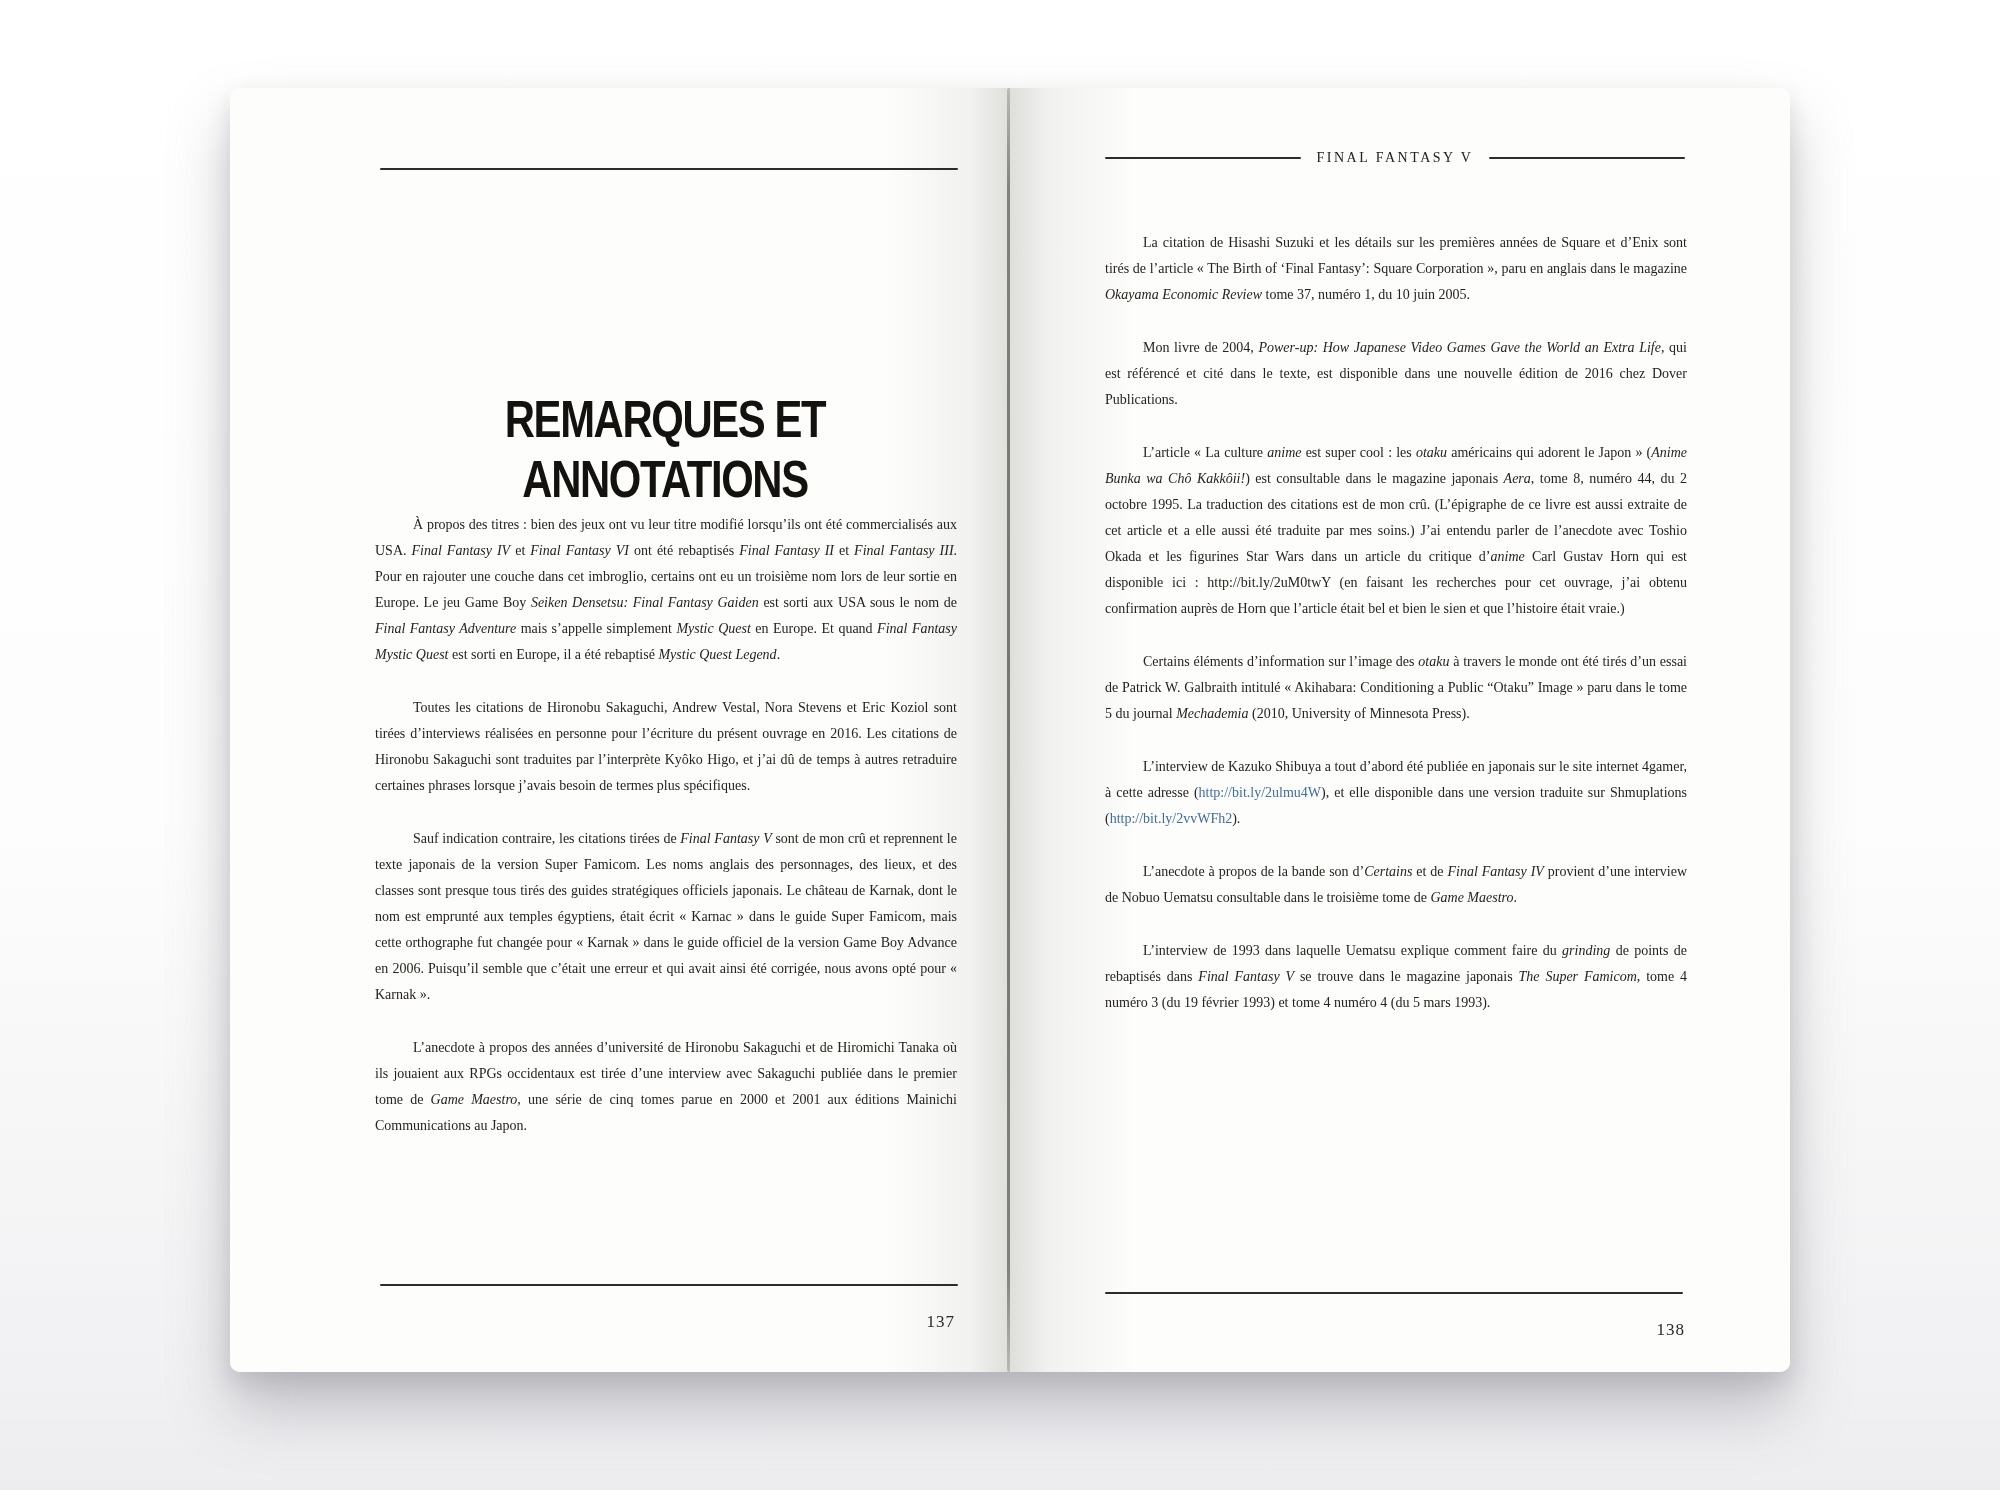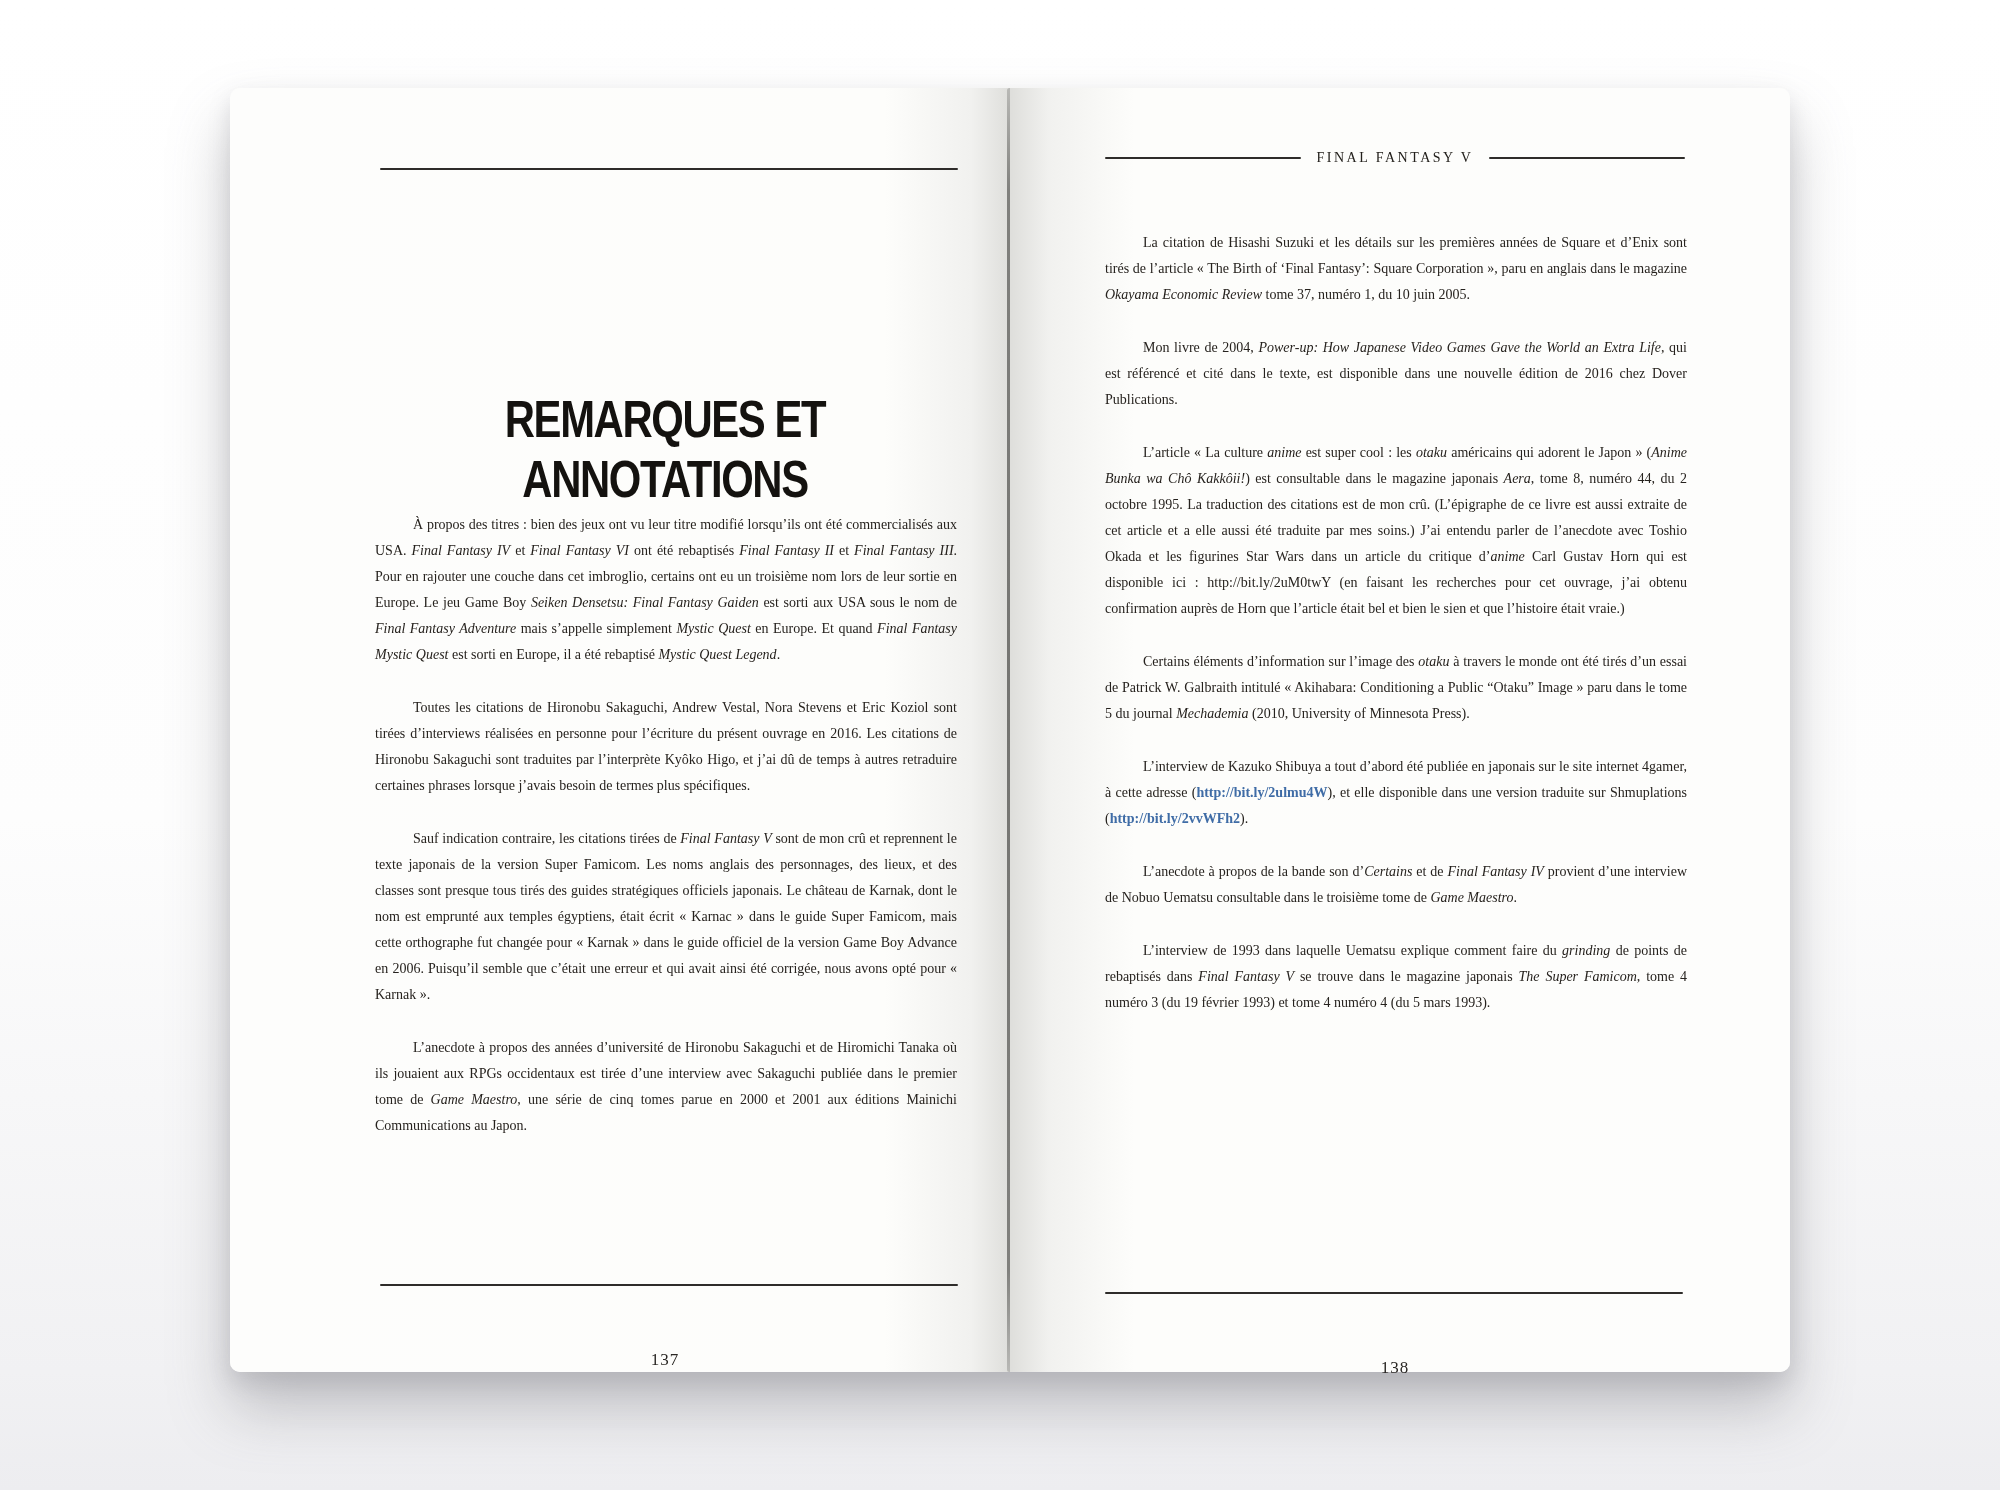--- a/index.html
+++ b/index.html
@@ -63,24 +63,24 @@
   .body-block{
     position:absolute;color:var(--ink);
     font-size:14px;line-height:26px;text-align:justify;
     width:582px;
   }
   .body-left{left:145px;top:424px;}
   .body-right{left:95px;top:142px;}
   .body-block p{margin:0 0 27px 0;text-indent:38px;}
   .body-block p:last-child{margin-bottom:0;}
   .it{font-style:italic;}
-  .link{color:var(--link);text-decoration:none;cursor:pointer;font-weight:bold;}
+  .link{color:var(--link);text-decoration:none;cursor:pointer;}
   .pagenum{
-    position:absolute;width:580px;text-align:center;
-    font-size:17px;letter-spacing:1px;color:#2b2825;margin-top:38px;
+    position:absolute;width:580px;text-align:right;
+    font-size:17px;letter-spacing:1px;color:#2b2825;
   }
   .pagenum-left{left:145px;top:1224px;}
   .pagenum-right{left:95px;top:1232px;}
 </style>
 </head>
 <body>
 
 <div class="book">
   <div class="fore-edge fore-edge-left"></div>
   <div class="fore-edge fore-edge-right"></div>

